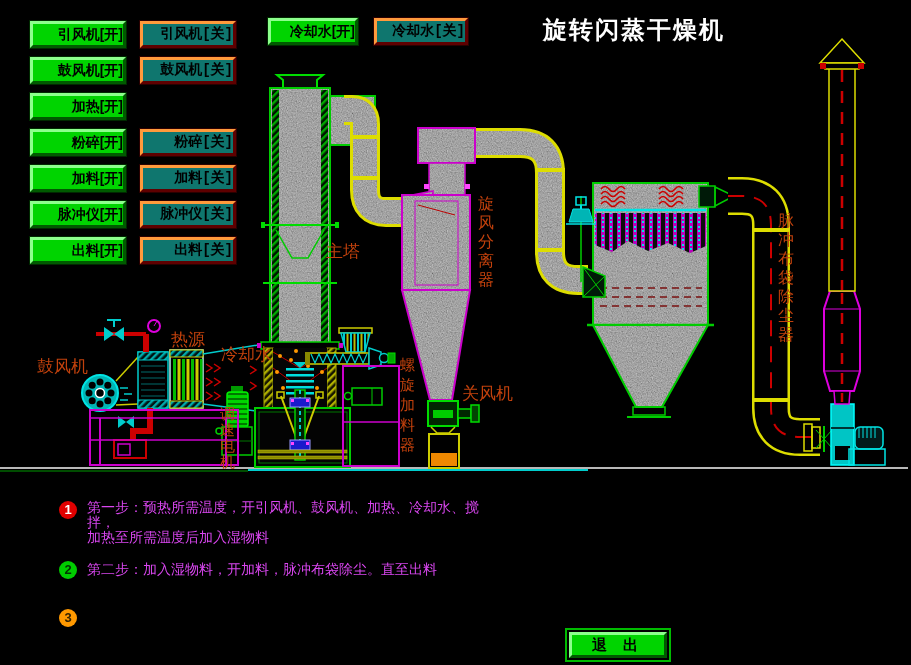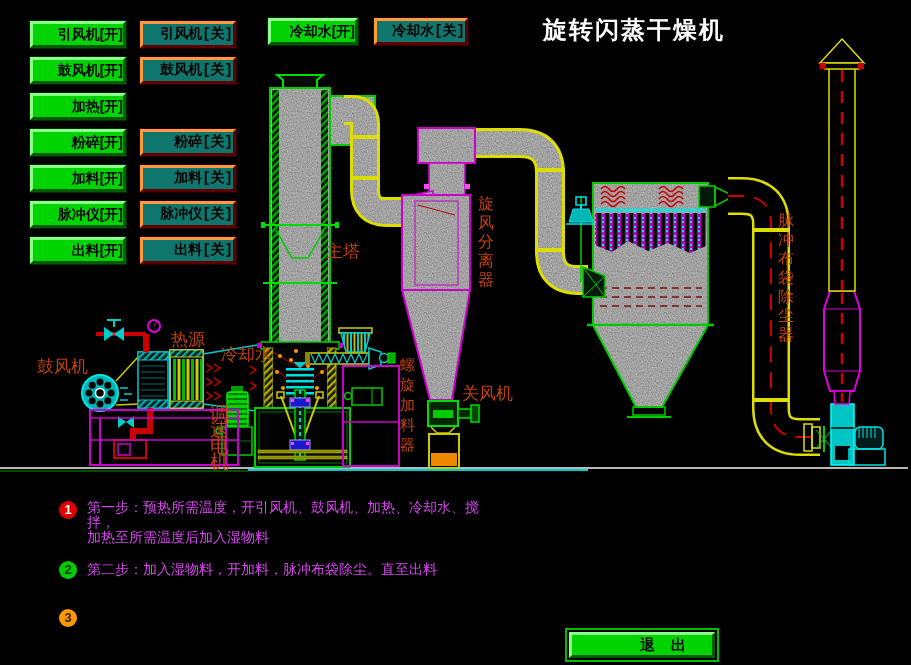--- a/index.html
+++ b/index.html
@@ -13,21 +13,21 @@
   .btn.off{background:#0f766e;border-color:#ff9a3c #5e0000 #5e0000 #ff9a3c;box-shadow:0 0 0 1px #2a0000;font-family:Liberation Mono, monospace;}
   .title{position:absolute;left:543px;top:14px;color:#ffffff;font-size:24px;font-weight:bold;letter-spacing:2px;}
   .lbl{position:absolute;color:#c2410c;font-size:17px;font-weight:normal;white-space:nowrap;}
   .lbl.v{white-space:normal;word-break:break-all;width:18px;line-height:19px;font-size:16px;}
   .step-num{position:absolute;width:18px;height:18px;border-radius:50%;
             font-size:13px;font-weight:bold;text-align:center;line-height:18px;}
   .step-text{position:absolute;color:#d946ef;font-size:14px;line-height:15px;width:398px;}
   .exit{position:absolute;left:569px;top:632px;width:92px;height:20px;background:#00d400;
         border:3px solid;border-color:#8cff8c #005a00 #005a00 #8cff8c;
         box-shadow:0 0 0 2px #000,0 0 0 4px #00bb00;color:#000;font-size:15px;font-weight:bold;
-        text-align:center;line-height:20px;letter-spacing:6px;cursor:pointer;padding-left:48px;}
+        text-align:center;line-height:20px;letter-spacing:6px;cursor:pointer;}
 </style>
 </head>
 <body>
 
 <div class="screen">
 
 <svg width="911" height="665" viewBox="0 0 911 665">
   <defs>
     <filter id="noiseF" x="0" y="0" width="100%" height="100%">
       <feTurbulence type="fractalNoise" baseFrequency="0.8" numOctaves="2" seed="8" stitchTiles="stitch"></feTurbulence>
@@ -379,21 +379,21 @@
 
   <div class="title">旋转闪蒸干燥机</div>
 
   <div class="lbl" style="left:37px;top:355px">鼓风机</div>
   <div class="lbl" style="left:171px;top:328px">热源</div>
   <div class="lbl" style="left:221px;top:343px">冷却水</div>
   <div class="lbl" style="left:326px;top:240px">主塔</div>
   <div class="lbl" style="left:462px;top:382px">关风机</div>
   <div class="lbl v" style="left:478px;top:194px">旋风分离器</div>
   <div class="lbl v" style="left:778px;top:211px">脉冲布袋除尘器</div>
-  <div class="lbl v" style="left:210px;top:406px;font-size:19px;line-height:16px;width:16px">调速电机</div>
+  <div class="lbl v" style="left:220px;top:406px;font-size:15px;line-height:16px;width:16px">调速电机</div>
   <div class="lbl v" style="left:400px;top:355px;font-size:15px;line-height:20px;width:16px">螺旋加料器</div>
 
   <div class="step-num" style="left: 59px; top: 501px; background: rgb(224, 0, 0); color: rgb(255, 255, 255);">1</div>
   <div class="step-text" style="left:87px;top:500px">
     <span>第一步：预热所需温度，开引风机、鼓风机、加热、冷却水、搅拌，</span>
     <div>加热至所需温度后加入湿物料</div>
   </div>
   <div class="step-num" style="left: 59px; top: 561px; background: rgb(0, 204, 0); color: rgb(1, 51, 1);">2</div>
   <div class="step-text" style="left:87px;top:562px">第二步：加入湿物料，开加料，脉冲布袋除尘。直至出料</div>
   <div class="step-num" style="left: 59px; top: 609px; background: rgb(255, 153, 0); color: rgb(51, 34, 0);">3</div>

